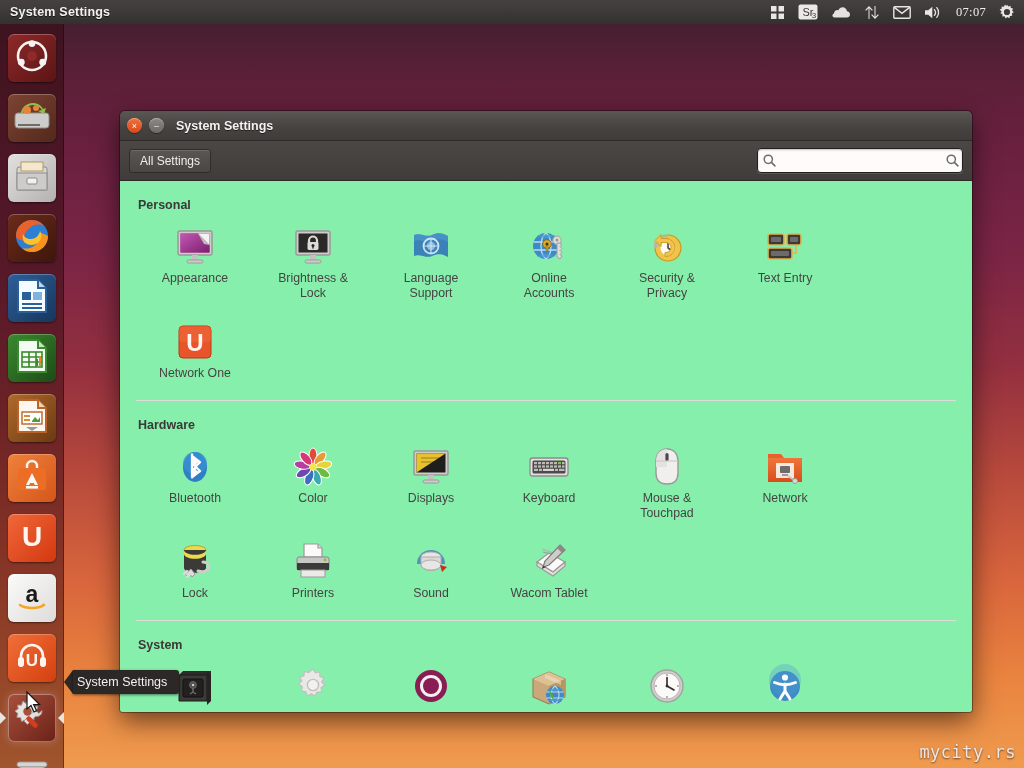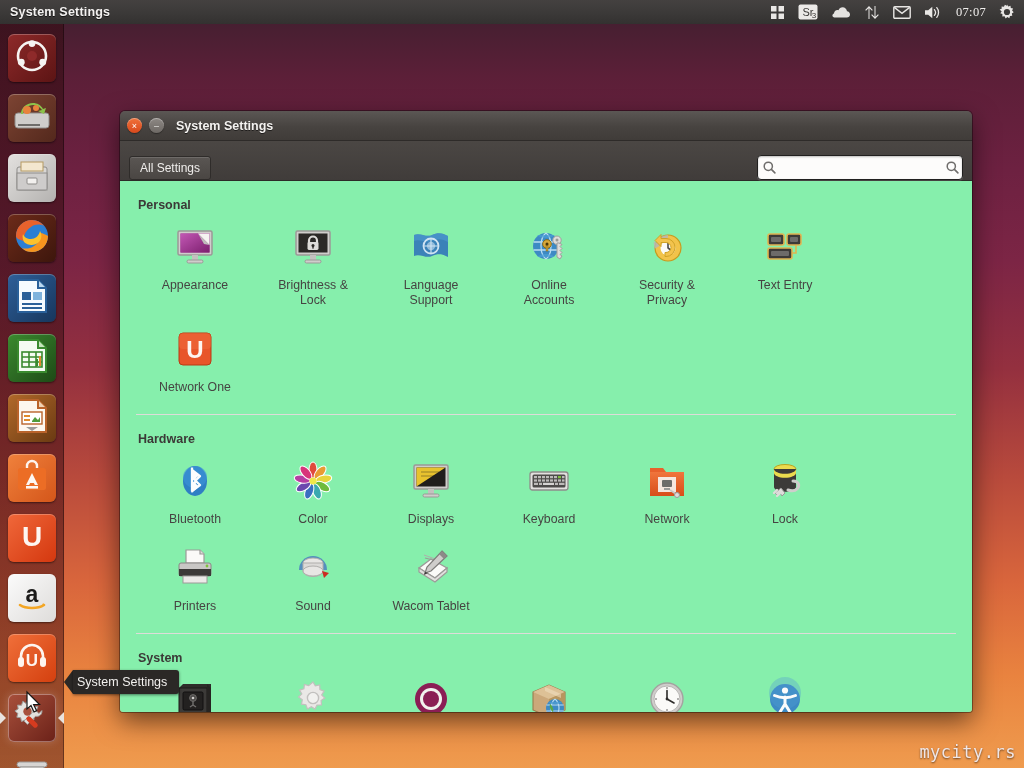--- a/index.html
+++ b/index.html
@@ -122,21 +122,21 @@
   #btn-min  { background: linear-gradient(to bottom, #8d8884, #6e6965); color:#e9e7e5; }
   #win-title {
     color: #f4f2f0; font-size: 12.5px; font-weight: bold;
     margin-left: 12px; text-shadow: 0 1px 0 rgba(0,0,0,.55);
   }
 
   #toolbar {
     height: 40px; flex: 0 0 40px;
     background: linear-gradient(to bottom, #4b4744 0%, #403c3a 100%);
     border-bottom: 1px solid #2c2a28;
-    display: flex; align-items: flex-end; padding: 0 9px;
+    display: flex; align-items: center; padding: 0 9px;
   }
   #all-settings-btn {
     background: linear-gradient(to bottom, #5a5653, #4a4643);
     border: 1px solid #2f2c2a; border-radius: 3px;
     color: #efedeb; font-size: 12px; padding: 4px 10px;
     box-shadow: inset 0 1px 0 rgba(255,255,255,.13);
     cursor: pointer;
   }
   #search-wrap {
     margin-left: auto; position: relative;
@@ -170,21 +170,21 @@
   .cell {
     width: 118px; padding: 7px 2px 10px 2px;
     display: flex; flex-direction: column; align-items: center;
     cursor: pointer;
   }
   .cell .icon-box {
     width: 48px; height: 48px;
     display: flex; align-items: center; justify-content: center;
   }
   .cell .cap {
-    margin-top: 7px; font-size: 12.3px; color: #464442;
+    font-size: 12.3px; color: #464442;
     text-align: center; line-height: 15px; max-width: 112px;
   }
 
   #watermark {
     position: absolute; right: 8px; bottom: 6px; z-index: 80;
     color: #f0e6e6; font-size: 17px; letter-spacing: .5px;
     font-family: "DejaVu Sans Mono", monospace;
     text-shadow: 0 1px 2px rgba(0,0,0,.6);
   }
   svg { overflow: visible; }
@@ -666,20 +666,31 @@
                   <rect x="12" y="23.8" width="3" height="2.2"></rect>
                 <rect x="16" y="23.8" width="11" height="2.2" fill="#d6d4d2"></rect>
                 <rect x="28" y="23.8" width="3" height="2.2"></rect>
                   <rect x="32" y="23.8" width="5.5" height="2.2"></rect>
               </g>
             </svg>
           </div>
           <div class="cap">Keyboard</div>
         </div>
 
+        <div class="cell">
+          <div class="icon-box">
+            <svg width="44" height="44" viewBox="0 0 44 44">
+              <path d="M22 4c7 0 11 5 11 12v12c0 7-4 11-11 11s-11-4-11-11V16C11 9 15 4 22 4z" fill="#f1efed" stroke="#9c9a98" stroke-width="1.4"></path>
+              <path d="M22 4c-7 0-11 5-11 12v6h11z" fill="#e4e2e0"></path>
+              <rect x="20.4" y="8" width="3.2" height="8" rx="1.6" fill="#4c4a48"></rect>
+              <path d="M11 16h22" stroke="#c6c4c2" stroke-width="1"></path>
+            </svg>
+          </div>
+          <div class="cap">Mouse &amp;<br>Touchpad</div>
+        </div>
 
         <div class="cell">
           <div class="icon-box">
             <svg width="44" height="44" viewBox="0 0 44 44">
               <path d="M5 9h13l3 4h18v24H5z" fill="#e8622c"></path>
               <path d="M5 13h34v24H5z" fill="url(#netg)"></path>
               <defs>
                   <linearGradient id="netg" x1="0" y1="0" x2="0" y2="1">
                 <stop offset="0" stop-color="#f0753c"></stop>
                     <stop offset="1" stop-color="#d84d19"></stop>

